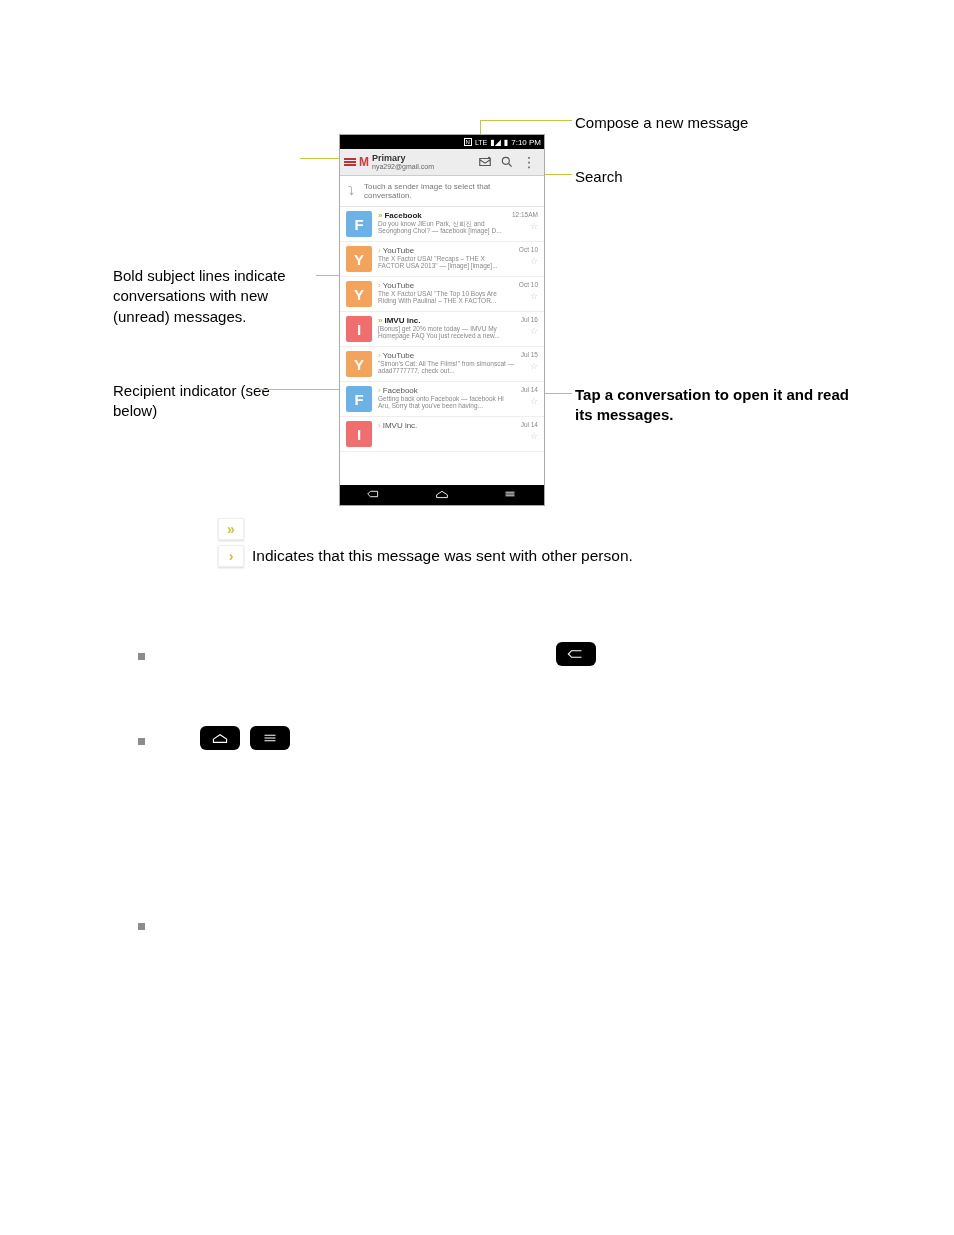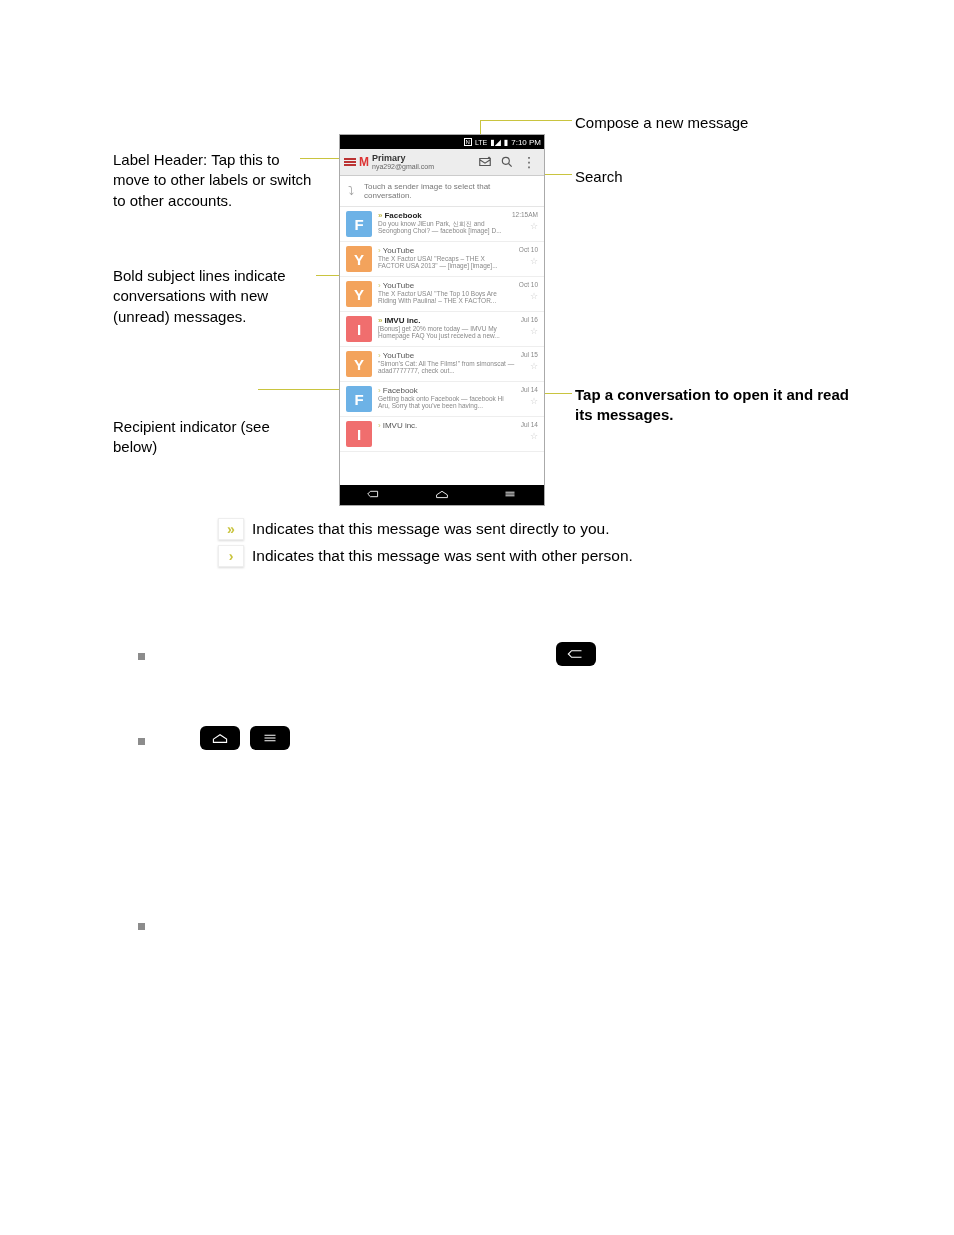--- a/index.html
+++ b/index.html
@@ -53,23 +53,22 @@
 </style>
 </head>
 <body>
 
 <div class="page">
 
   <div class="annot" style="left:575px;top:113px;">Compose a new message</div>
   <div class="annot" style="left:575px;top:167px;text-align:center;">Search</div>
   <div class="annot" style="left:575px;top:385px;width:280px;font-weight:bold;">Tap a conversation to open it and read its messages.</div>
 
-  <div class="annot" style="left:113px;top:150px;width:200px;">Label Header: Tap this to move to other labels or switch to other accounts.</div>
   <div class="annot" style="left:113px;top:266px;width:210px;">Bold subject lines indicate conversations with new (unread) messages.</div>
-  <div class="annot" style="left:113px;top:381px;width:200px;margin-top:36px;">Recipient indicator (see below)</div>
+  <div class="annot" style="left:113px;top:381px;width:200px;">Recipient indicator (see below)</div>
 
   <div class="line" style="left:480px;top:120px;width:92px;"></div>
   <div class="vline" style="left:480px;top:120px;height:36px;"></div>
 
   <div class="line" style="left:510px;top:174px;width:62px;"></div>
   <div class="vline" style="left:510px;top:160px;height:14px;"></div>
 
   <div class="line" style="left:300px;top:158px;width:46px;"></div>
   <div class="line" style="left:316px;top:275px;width:63px;"></div>
   <div class="vline" style="left:379px;top:225px;height:50px;"></div>
@@ -228,21 +227,20 @@
       <span><svg viewBox="0 0 40 20" stroke="#fff" fill="none" stroke-width="2">
             <path d="M10 6h20M10 10h20M10 14h20"></path>
           </svg></span>
     </div>
   </div>
 
   <div class="legend" style="left:218px;top:518px;">
     <span class="chevbox">
         <span style="color:#c9c43f;font-size:14px;">»</span>
       </span>
-    <span>Indicates that this message was sent directly to you.</span>
   </div>
   <div class="legend" style="left:218px;top:545px;">
     <span class="chevbox">
         <span style="color:#c9c43f;font-size:14px;">›</span>
       </span>
     <span>Indicates that this message was sent with other person.</span>
   </div>
 
   <div class="lrow" style="top:654px;">
     <span class="sq"></span>

